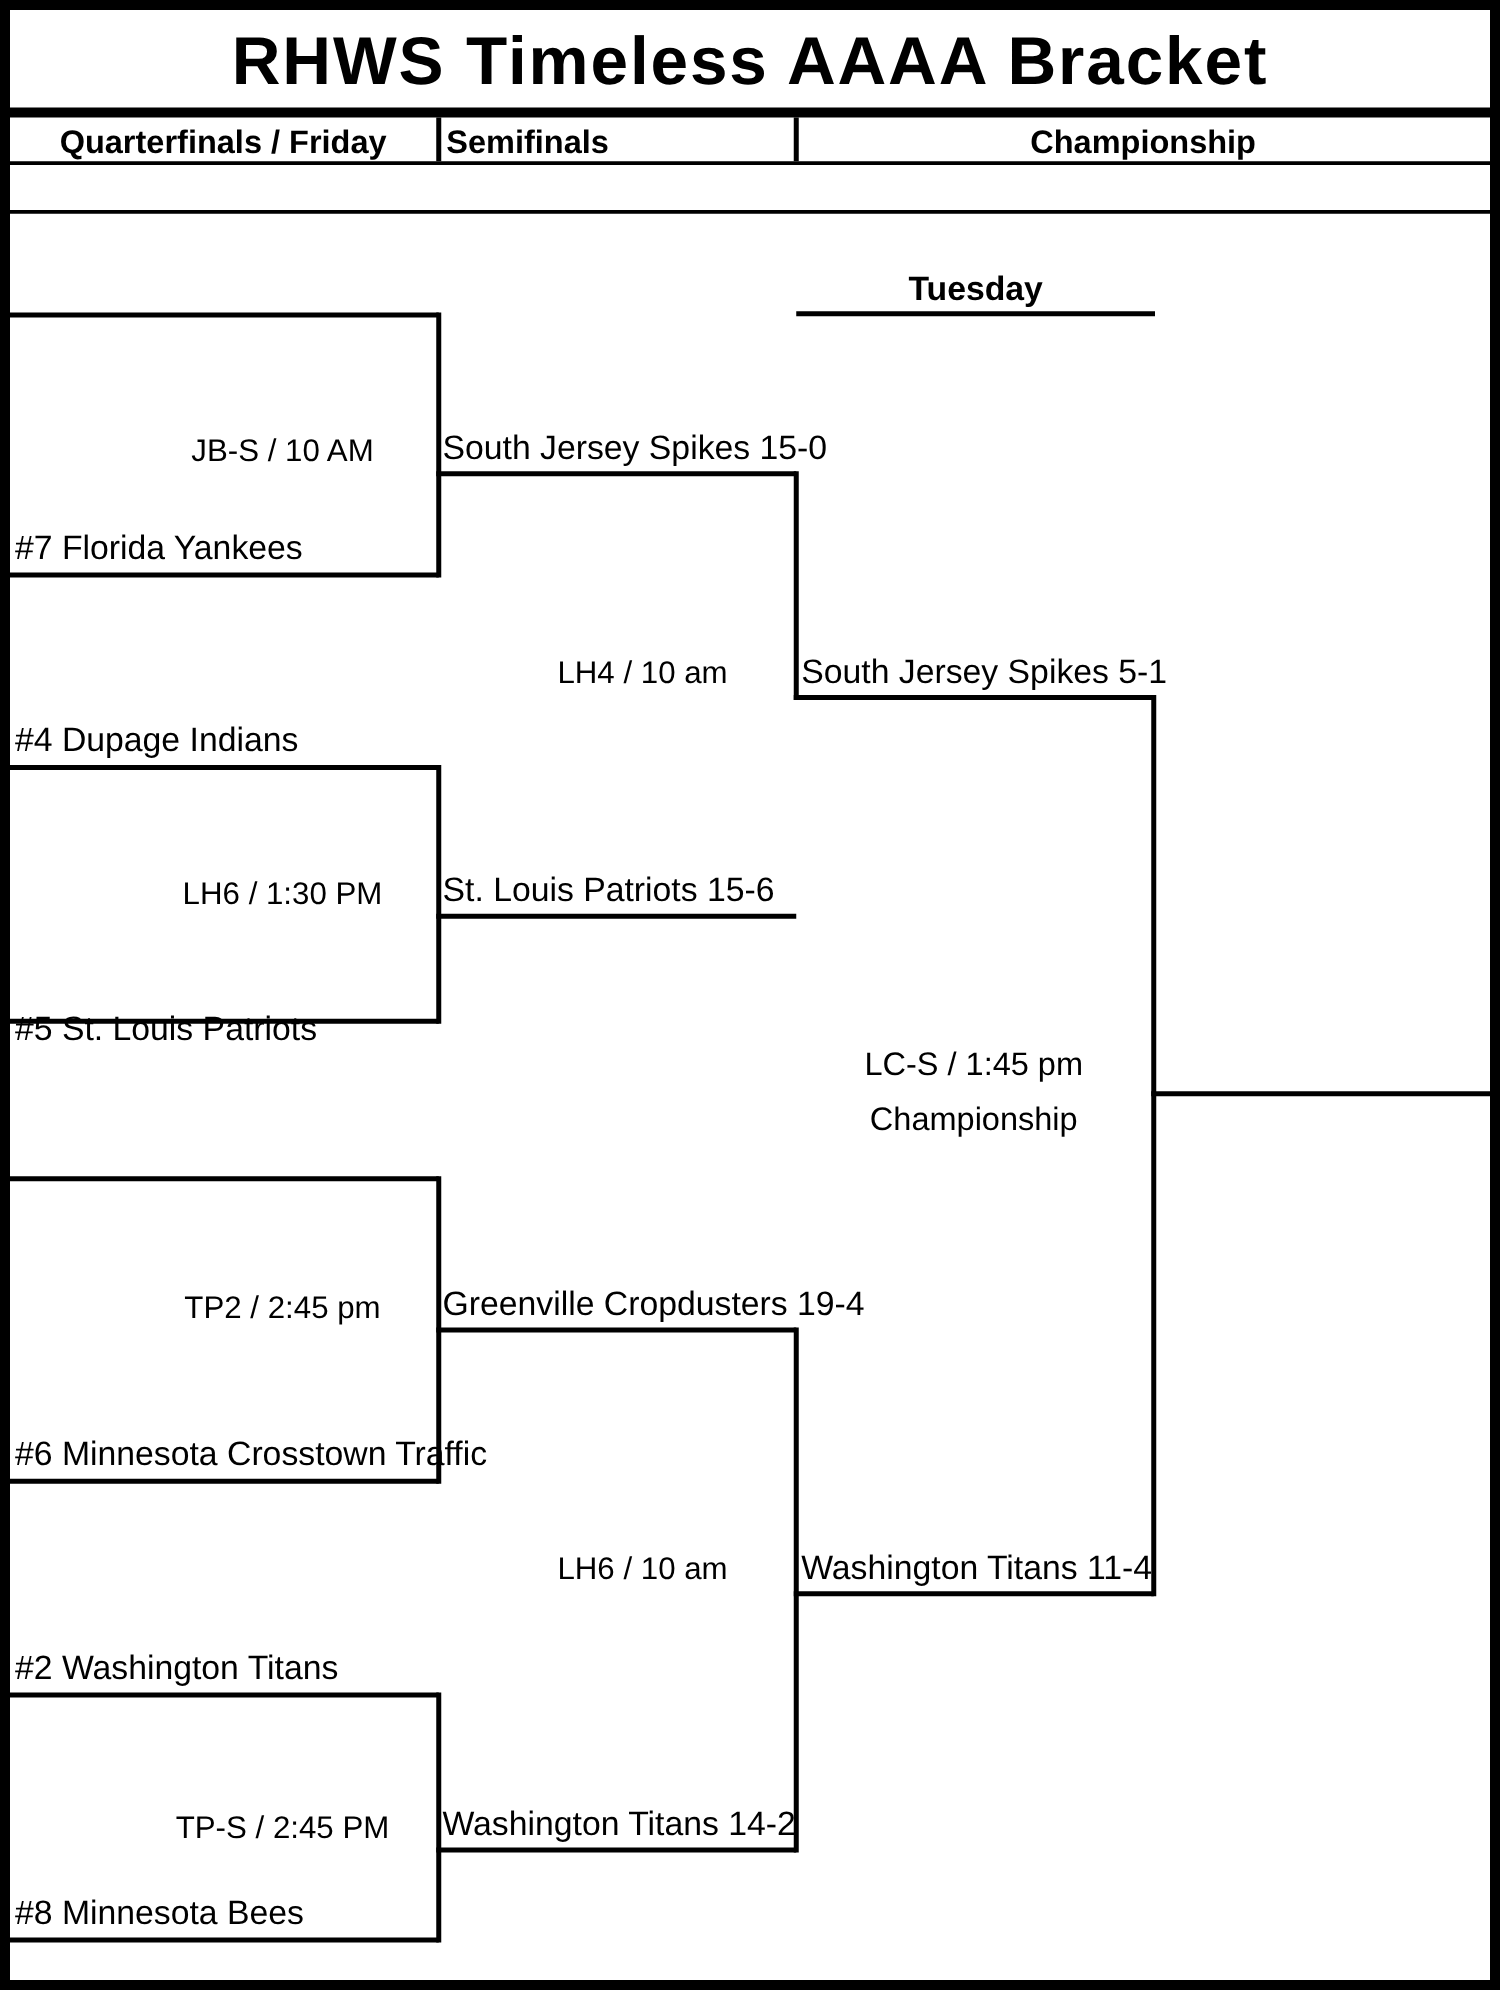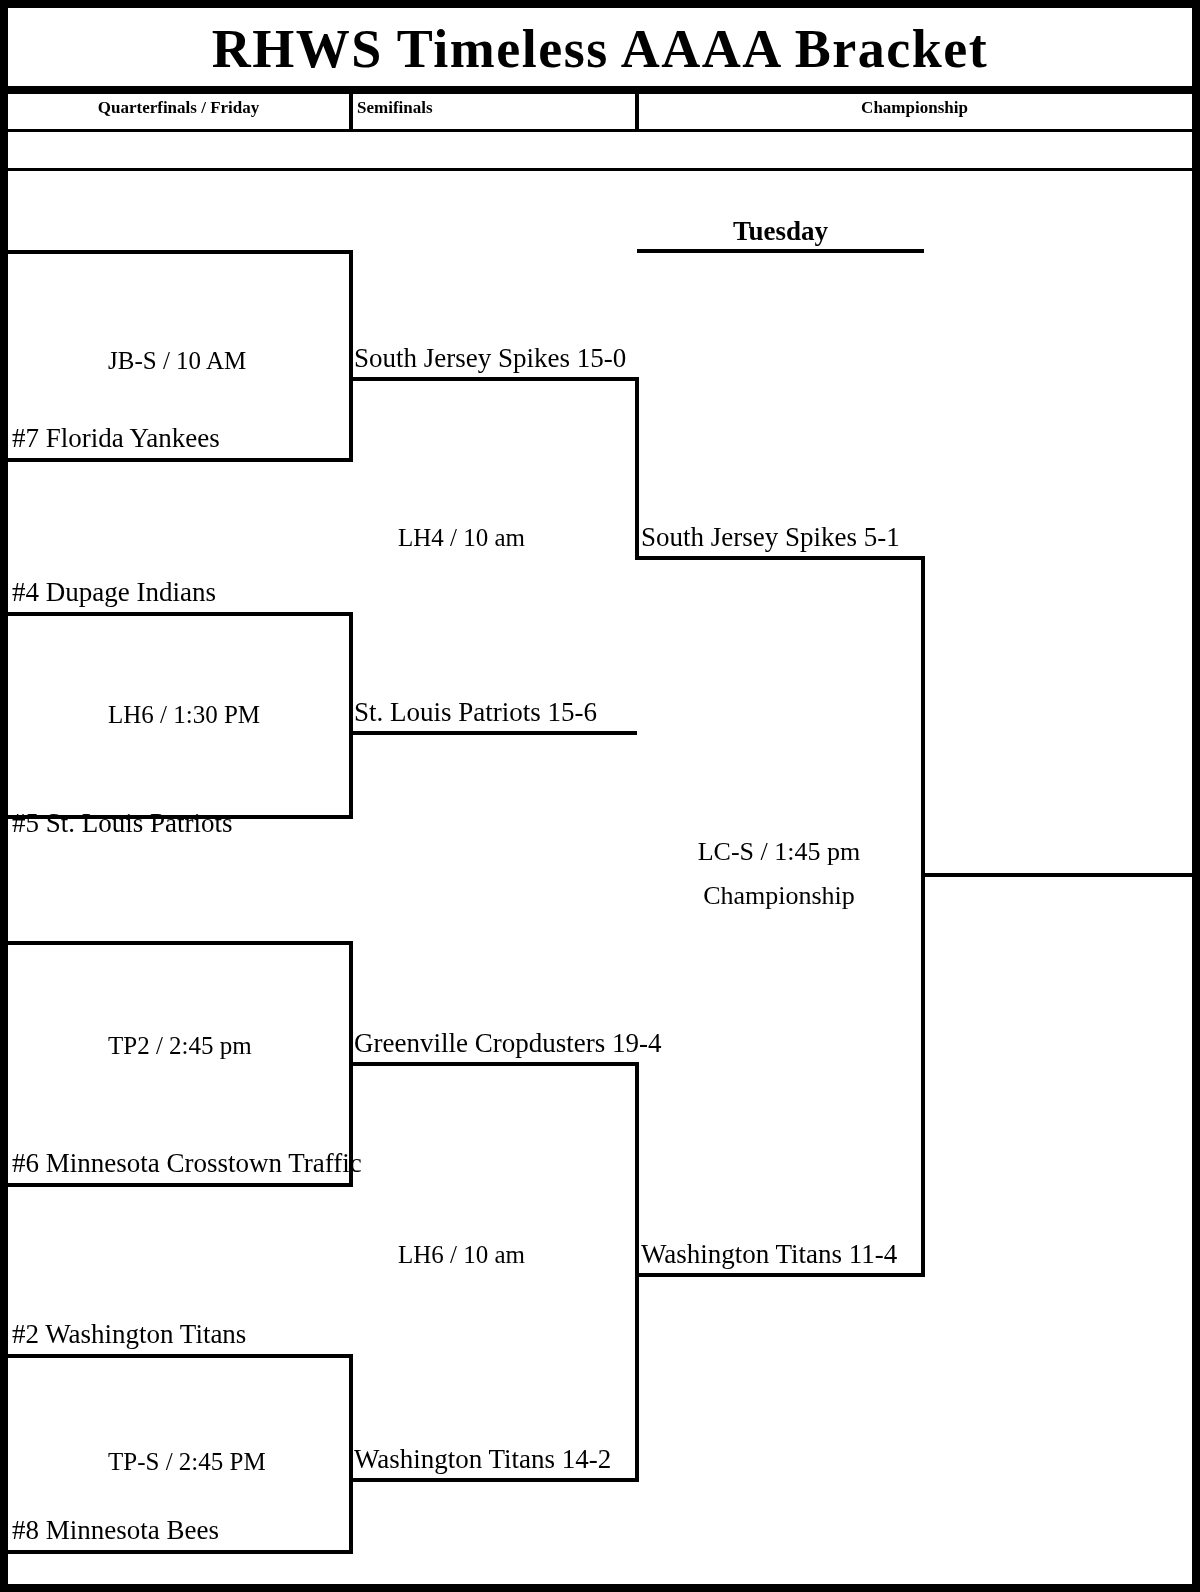--- a/index.html
+++ b/index.html
@@ -3,38 +3,38 @@
 <meta charset="utf-8">
 <style>
   html, body { margin: 0; padding: 0; background: #888; }
   .page {
     position: relative;
     width: 1200px;
     height: 1592px;
     background: #ffffff;
     border: 8px solid #000000;
     box-sizing: border-box;
-    font-family: Liberation Serif, serif;
+    font-family: Liberation Sans, sans-serif;
     color: #000000;
     overflow: hidden;
   }
   
   .hl { position: absolute; background: #000000; height: 4px; }
   .vl { position: absolute; background: #000000; width: 4px; }
   .rule { position: absolute; background: #000000; left: 0; width: 1184px; }
   
   .txt { position: absolute; white-space: nowrap; font-size: 27px; line-height: 1.2; }
   .title {
     position: absolute; top: 12px; left: 0; width: 1184px;
     text-align: center; font-size: 54px; line-height: 1.1;
     font-weight: bold; letter-spacing: 1.5px; white-space: nowrap;
   }
-  .colhead { position: absolute; top: 90px; font-size: 17px; font-weight: bold; white-space: nowrap; }
+  .colhead { position: absolute; top: 90px; font-size: 26px; font-weight: bold; white-space: nowrap; }
   .center { text-align: center; }
-  .right { text-align: left; }
+  .right { text-align: center; }
   .time { font-size: 25px; }
   .winner { font-size: 27px; }
   .small { font-size: 26px; }
   .bold { font-weight: bold; }
 </style>
 </head>
 <body>
 
 <div class="page">
 

